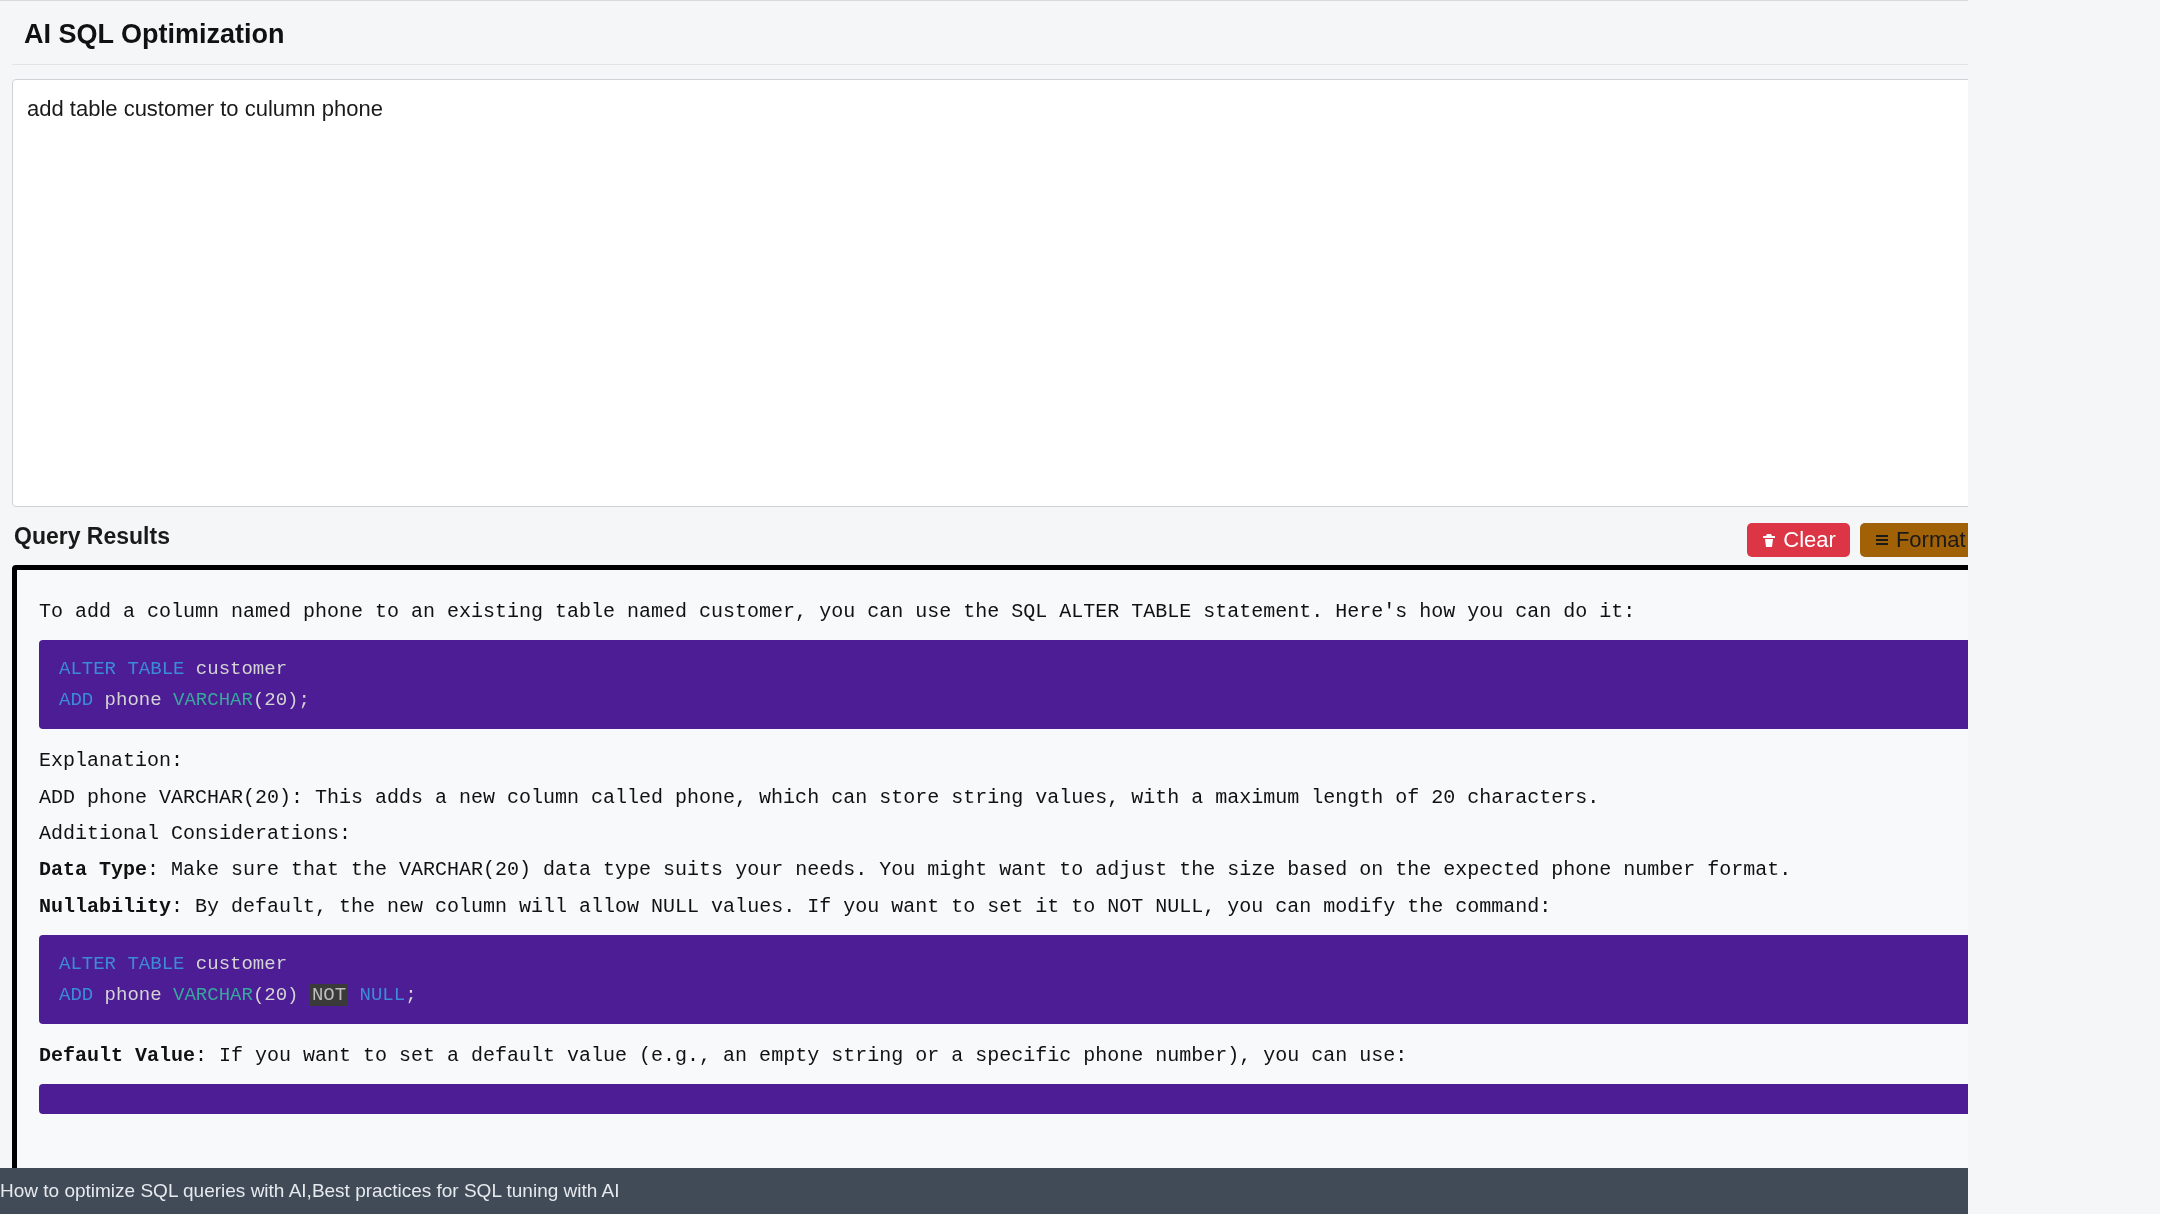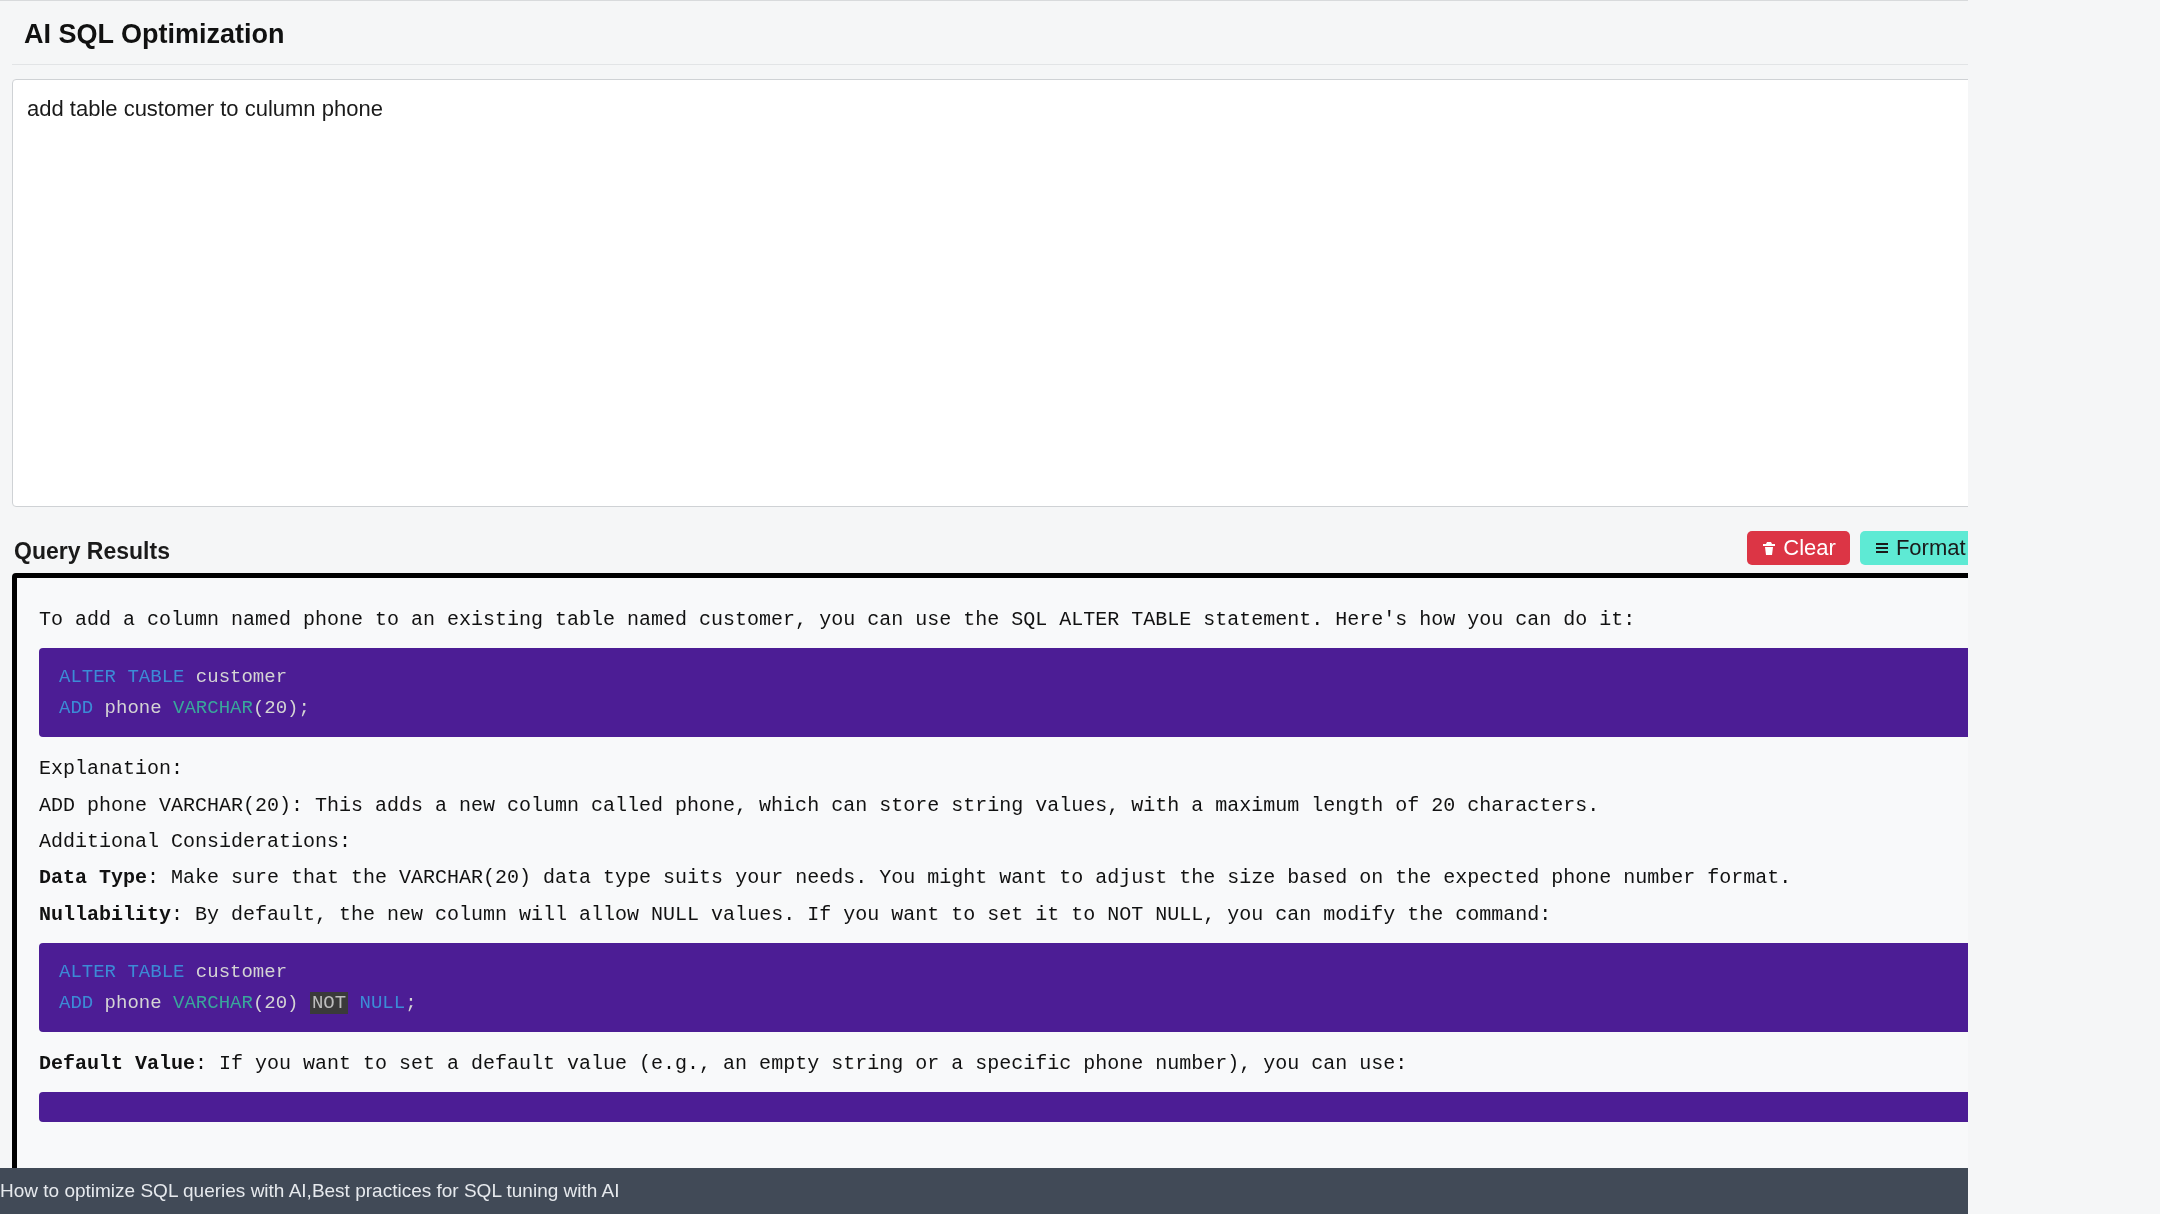--- a/index.html
+++ b/index.html
@@ -38,36 +38,36 @@
 .query-box {
   background: #fff;
   border: 1px solid #cfd2d5;
   border-radius: 4px;
   height: 428px;
   padding: 16px 14px;
 }
 .query-text { font-size: 22px; color: #1a1a1a; }
 .results-header {
   display: flex;
-  align-items: flex-end;
+  align-items: flex-start;
   justify-content: space-between;
-  margin-top: 24px;
+  margin-top: 16px;
   padding: 0 2px 8px 2px;
 }
 .results-title { font-size: 23px; font-weight: 600; color: #1a1a1a; }
 .btn-row { display: flex; gap: 10px; }
 .btn {
   display: inline-flex; align-items: center; gap: 6px;
   height: 34px; padding: 0 14px;
   border: none; border-radius: 5px;
   color: #fff; font-size: 22px; font-weight: 500; cursor: pointer;
 }
 .btn svg { width: 16px; height: 16px; fill: currentColor; }
 .btn-danger  { background: #dc3545; }
-.btn-warning { background: #5eead4; color: #1a1a1a; }
+.btn-warning { background: #a16207; color: #1a1a1a; }
 .btn-success { background: #28a745; }
 .results-panel {
   background: #f8f9fa;
   border: 5px solid #000000;
   border-radius: 4px;
   padding: 24px 18px 40px 22px;
   position: relative;
 }
 .copy-btn {
   position: absolute; top: 14px; right: 16px;

